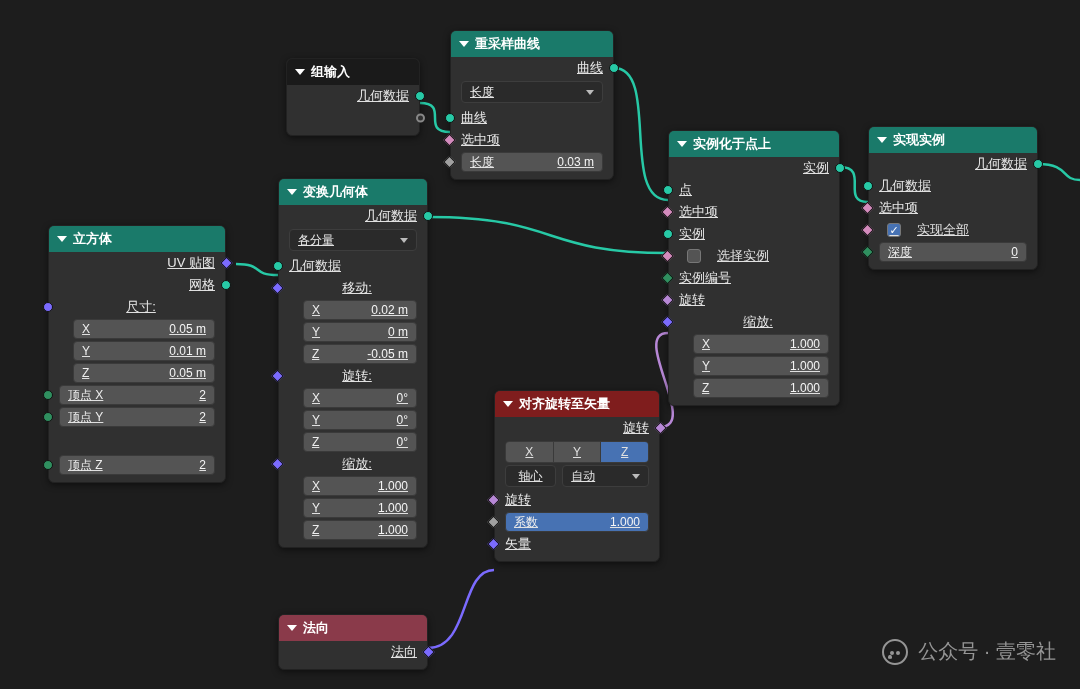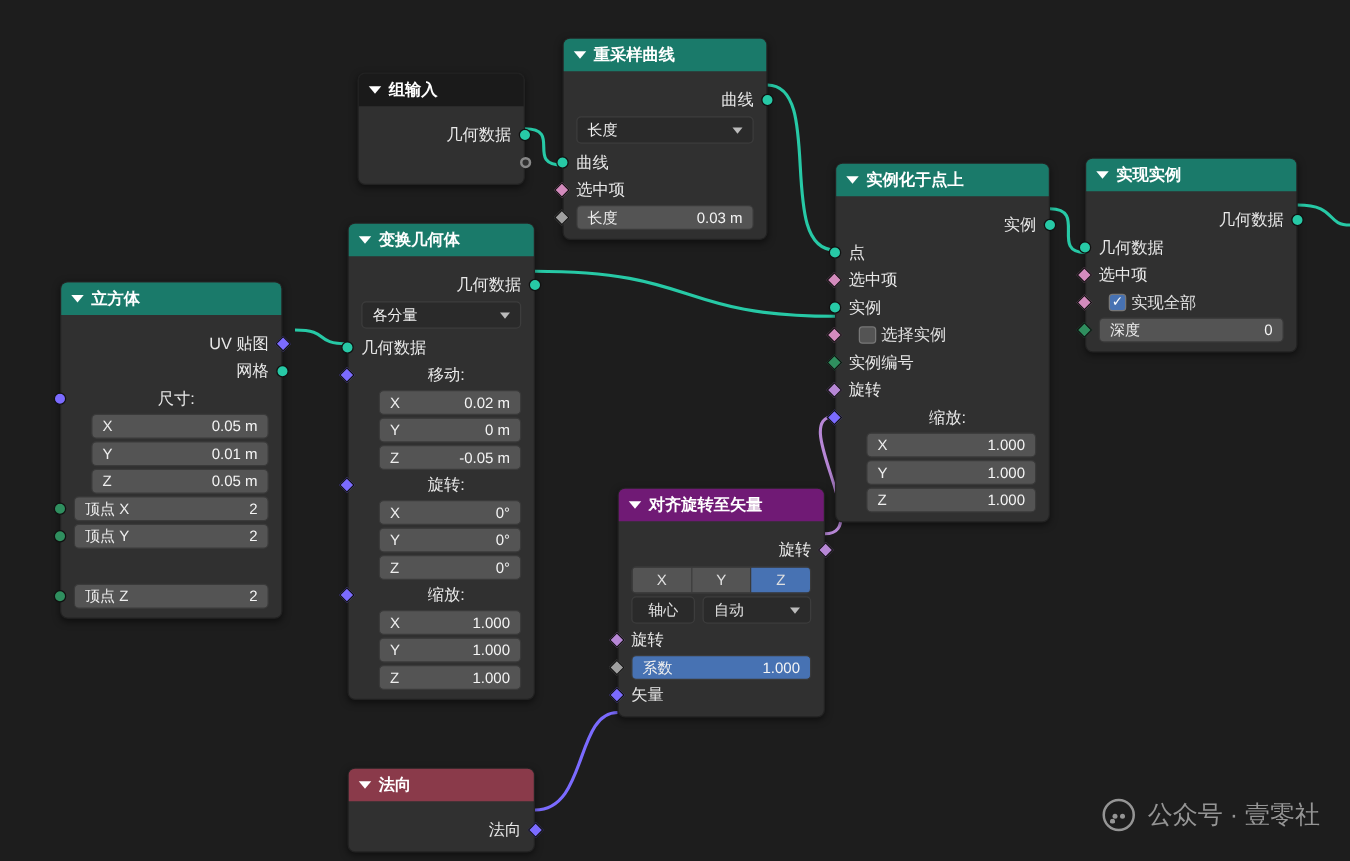--- a/index.html
+++ b/index.html
@@ -25,25 +25,25 @@
     display: flex;
     align-items: center;
     padding: 4px 8px;
     border-radius: 5px 5px 0 0;
     font-size: 13px;
     gap: 6px;
     color: #fff;
     font-weight: bold;
   }
   .hdr-teal   { background: #1a7a6a; }
-  .hdr-blue   { background: #701a75; }
+  .hdr-blue   { background: #7f1d1d; }
   .hdr-maroon { background: #8a3a4a; }
   .hdr-black  { background: #1a1a1a; }
   .collapse-icon { width: 0; height: 0; border-left:5px solid transparent; border-right:5px solid transparent; border-top:6px solid #fff; }
-  .node-body { padding: 12px 0 6px 0; }
+  .node-body { padding: 0 0 6px 0; text-decoration: underline; }
   .row {
     display: flex;
     align-items: center;
     position: relative;
     height: 22px;
     padding: 0 10px;
   }
   .row.out { justify-content: flex-end; }
   .row-label { flex: 0 0 auto; color: #e8e8e8; font-size: 13px; }
   .socket {
@@ -93,21 +93,21 @@
   }
   .dd-arrow { width:0; height:0; border-left:4px solid transparent; border-right:4px solid transparent; border-top:5px solid #bbb; }
   .group-label { font-size: 13px; color: #e8e8e8; padding: 2px 10px 2px 18px; position: relative; text-align: center; }
   .indent .field { margin-left: 14px; }
   .axis-group {
     display:flex; margin: 2px 10px; border-radius:4px; overflow:hidden; border:1px solid #3a3a3a;
   }
   .axis-btn { flex:1; background:#545454; text-align:center; height:20px; line-height:20px; font-size:12px; border-right:1px solid #3a3a3a; }
   .axis-btn:last-child{ border-right:none;}
   .axis-btn.sel { background:#4772b3; }
-  .checkbox-row { display:flex; align-items:center; gap:4px; height:22px; padding:0 12px 0 18px; }
+  .checkbox-row { display:flex; align-items:center; gap:16px; height:22px; padding:0 12px 0 18px; }
   .cb { width:14px; height:14px; background:#545454; border:1px solid #777; border-radius:3px; display:flex; align-items:center; justify-content:center;}
   .cb.checked { background:#4772b3;}
   .cb.checked::after{ content:"✓"; color:#fff; font-size:11px; line-height:1;}
   .pivot-row{ display:flex; gap:6px; margin:2px 10px; align-items:center;}
   .pivot-lbl{ flex:1; background:#2a2a2a; border:1px solid #3d3d3d; border-radius:4px; height:22px; display:flex; align-items:center; justify-content:center; font-size:12px; }
   .pivot-dd { flex:1.4; background:#2a2a2a; border:1px solid #3d3d3d; border-radius:4px; height:22px; display:flex; align-items:center; justify-content:space-between; padding:0 8px; font-size:12px;}
   .btn-blue{ background:#4772b3 !important;}
   .watermark{
     position:absolute; right:24px; bottom:24px; color:#aaa; font-size:20px; display:flex; gap:10px; align-items:center; opacity:.85;
   }

